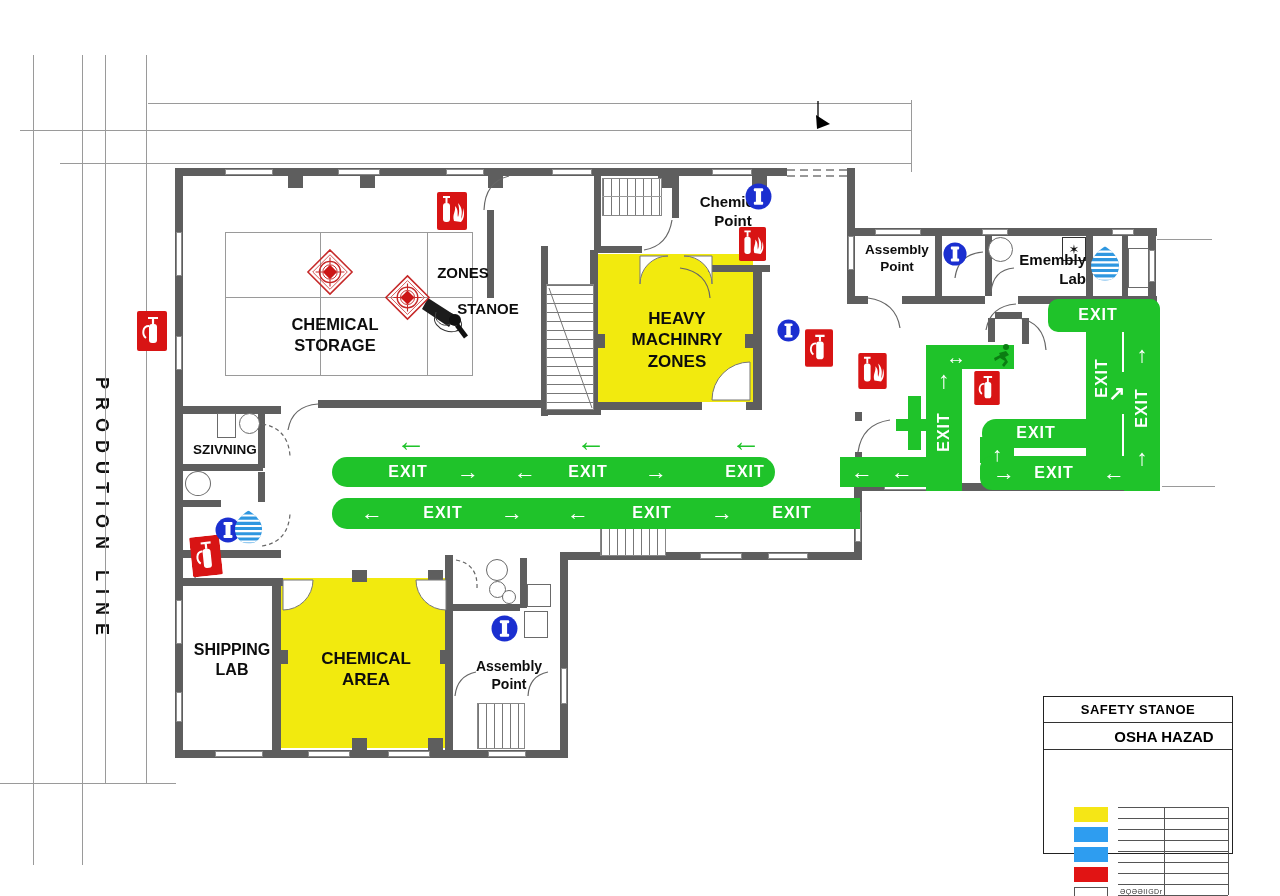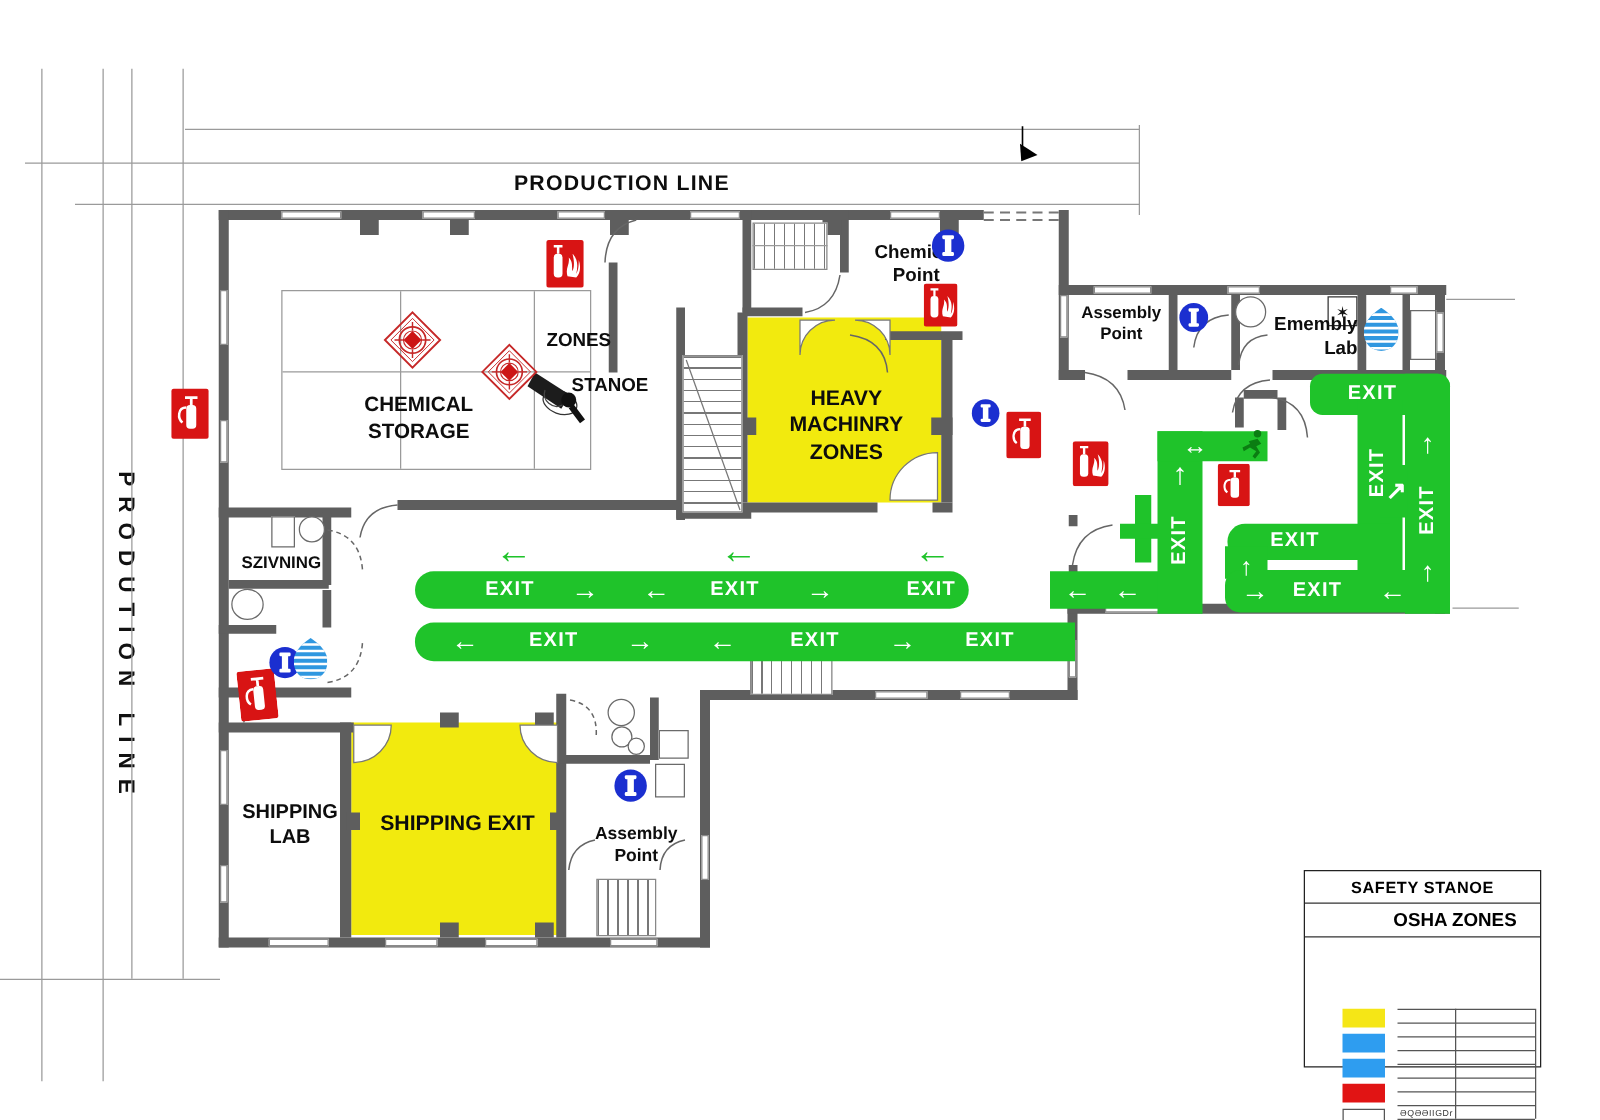--- a/index.html
+++ b/index.html
@@ -202,21 +202,21 @@
 
   <div class="fix" style="left:1062px;top:237px;width:24px;height:24px;border-color:#333">
     <span class="starg">✶</span>
   </div>
 
   <div id="legend">
     <div class="lg-row1">
       <span>SAFETY STANOE</span>
     </div>
     <div class="lg-row2">
-      <span>OSHA ZONES</span>
+      <span>OSHA HAZAD</span>
     </div>
     <div id="lg-body">
       <div class="lg-note">ƏQƏƏIIGDr</div>
     <div style="position: absolute; left: 30px; top: 56px; width: 34px; height: 15px; background: rgb(245, 230, 22); border: none;"></div>
         <div style="position: absolute; left: 30px; top: 76px; width: 34px; height: 15px; background: rgb(46, 157, 240); border: none;"></div>
         <div style="position: absolute; left: 30px; top: 96px; width: 34px; height: 15px; background: rgb(46, 157, 240); border: none;"></div>
         <div style="position: absolute; left: 30px; top: 116px; width: 34px; height: 15px; background: rgb(225, 20, 20); border: none;"></div>
         <div style="position: absolute; left: 30px; top: 136px; width: 34px; height: 13px; background: rgb(255, 255, 255); border: 1px solid rgb(85, 85, 85);"></div>
         <div style="position: absolute; left: 74px; top: 56px; width: 110px; height: 1px; background: rgb(85, 85, 85);"></div>
         <div style="position: absolute; left: 74px; top: 67px; width: 110px; height: 1px; background: rgb(85, 85, 85);"></div>
@@ -270,30 +270,29 @@
     <div class="garr" style="left: 956px; top: 357px; font-size: 20px;">↔</div>
     <div class="garr" style="left: 1004px; top: 473px; font-size: 22px;">→</div>
     <div class="garr" style="left: 1114px; top: 473px; font-size: 22px;">←</div>
     <div class="garr" style="left: 997px; top: 454px; font-size: 20px;">↑</div>
     <div class="garr" style="left: 1142px; top: 355px; font-size: 22px;">↑</div>
     <div class="garr" style="left: 1142px; top: 458px; font-size: 22px;">↑</div>
     <div class="garr" style="left: 1117px; top: 393px; font-size: 20px;">↗</div>
     <div class="farr" style="left: 411px; top: 441px;">←</div>
     <div class="farr" style="left: 591px; top: 441px;">←</div>
     <div class="farr" style="left: 746px; top: 441px;">←</div>
-    <div class="lbl" style="left: 380px; top: 136px; width: 235px; font-size: 17px; letter-spacing: 1px;">PRODUCTION LINE</div>
     <div class="lbl" style="left: 255px; top: 314px; width: 160px; font-size: 16.5px;">CHEMICAL STORAGE</div>
     <div class="lbl" style="left: 428px; top: 264px; width: 70px; font-size: 15px;">ZONES</div>
     <div class="lbl" style="left: 446px; top: 300px; width: 84px; font-size: 15px;">STANOE</div>
     <div class="lbl" style="left: 612px; top: 308px; width: 130px; font-size: 17px;">HEAVY MACHINRY ZONES</div>
     <div class="lbl" style="left: 668px; top: 193px; width: 82px; font-size: 15px; margin-left: 24px;">Chemical Point</div>
     <div class="lbl" style="left: 856px; top: 242px; width: 82px; font-size: 13.5px;">Assembly Point</div>
     <div class="lbl" style="left: 1002px; top: 251px; width: 84px; font-size: 15px; text-align: right;">Emembly Lab</div>
     <div class="lbl" style="left: 184px; top: 640px; width: 96px; font-size: 16px;">SHIPPING LAB</div>
-    <div class="lbl" style="left: 304px; top: 648px; width: 124px; font-size: 17px;">SHIPPING EXIT</div>
+    <div class="lbl" style="left: 304px; top: 648px; width: 124px; font-size: 17px;">CHEMICAL AREA</div>
     <div class="lbl" style="left: 464px; top: 658px; width: 90px; font-size: 14px;">Assembly Point</div>
     <div class="lbl" style="left: 184px; top: 442px; width: 82px; font-size: 13.5px;">SZIVNING</div>
     <div class="ico" style="left: 306px; top: 248px; width: 48px; height: 48px;">
       <svg viewBox="0 0 50 50">
         <g stroke="#c62828" fill="none">
           <path d="M25 2 L48 25 L25 48 L2 25 Z" stroke-width="1.6"></path>
           <path d="M25 7 L43 25 L25 43 L7 25 Z" stroke-width="0.8"></path>
           <circle cx="25" cy="25" r="11" stroke-width="1.4"></circle>
           <circle cx="25" cy="25" r="7.5" stroke-width="1"></circle>
           <path d="M25 10 V17 M25 33 V40 M10 25 H17 M33 25 H40" stroke-width="1.2"></path>

